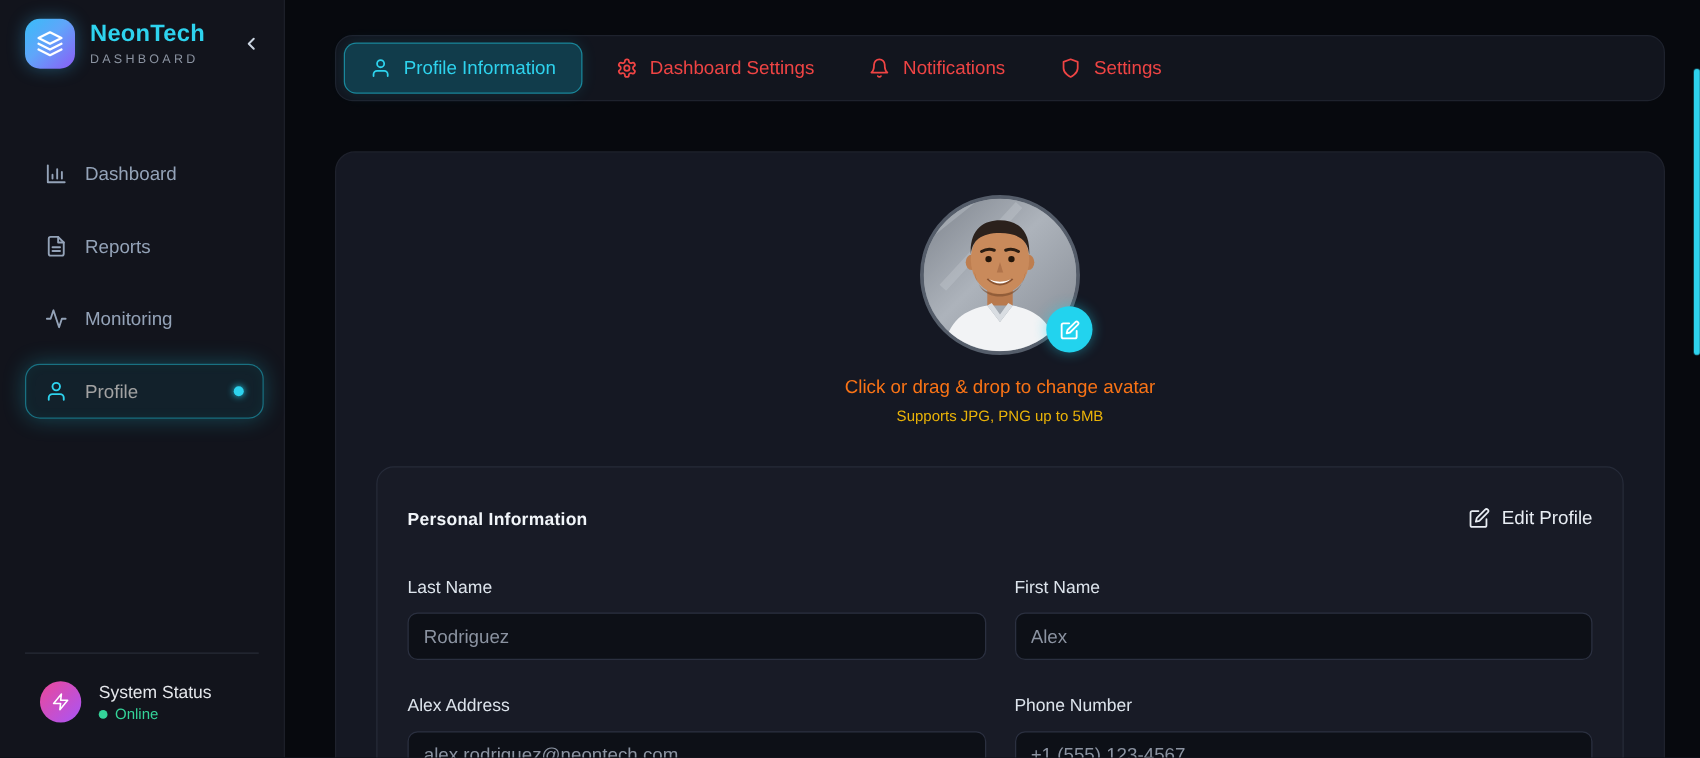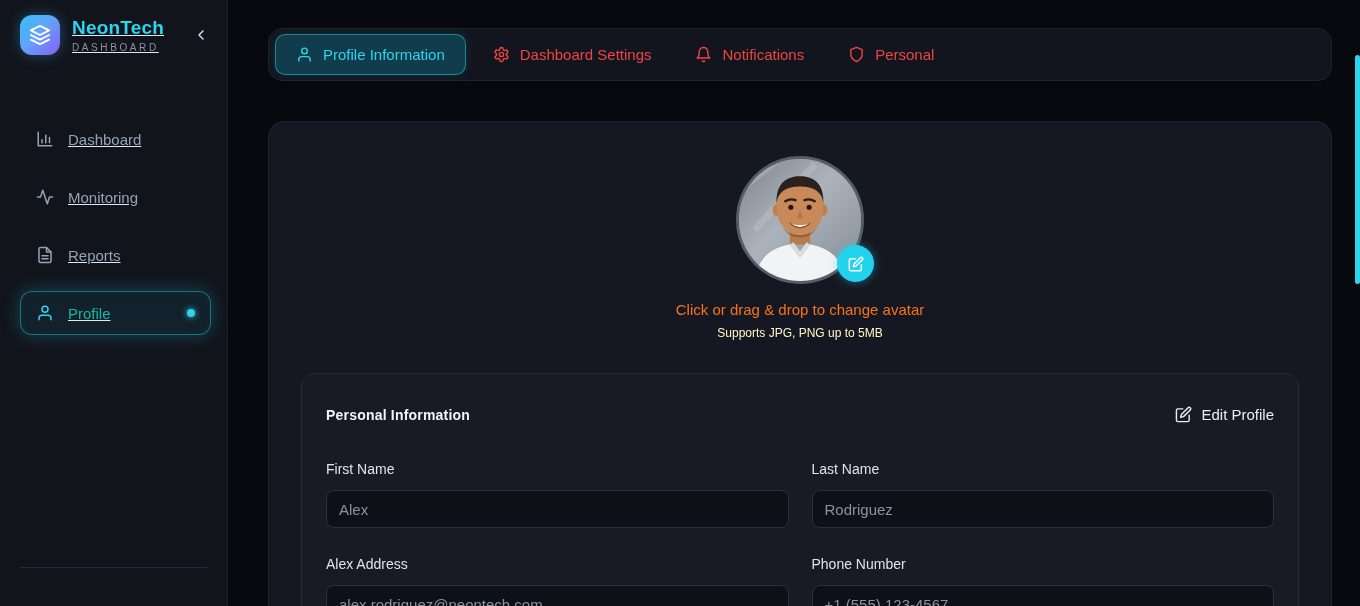--- a/index.html
+++ b/index.html
@@ -12,21 +12,20 @@
   }
   svg { display: block; }
 
   
   .sidebar {
     width: 228px; min-width: 228px; height: 606px;
     background: #12141c;
     border-right: 1px solid #1c1f28;
     display: flex; flex-direction: column;
     padding: 15px 0 16px 0;
-    text-decoration: underline;
   }
   .logo-row { display: flex; align-items: center; padding: 0 14px 0 20px; }
   .logo-box {
     width: 40px; height: 40px; border-radius: 12px;
     background: linear-gradient(135deg, #38bdf8 0%, #60a5fa 45%, #8b5cf6 100%);
     display: flex; align-items: center; justify-content: center;
     box-shadow: 0 0 14px rgba(56,189,248,0.35);
   }
   .logo-text { margin-left: 12px; }
   .brand-name { font-size: 19px; font-weight: bold; color: #2ed3ee; letter-spacing: 0.2px; }
@@ -40,21 +39,21 @@
   .nav-item {
     height: 44px; display: flex; align-items: center; gap: 14px;
     padding: 0 15px; border-radius: 12px; border: 1px solid transparent;
     color: #94a3b8; font-size: 15px; cursor: pointer;
   }
   .nav-item .nav-icon { color: #94a3b8; }
   .nav-item.active {
     background: rgba(34,211,238,0.07);
     border: 1px solid rgba(34,211,238,0.45);
     box-shadow: 0 0 18px rgba(34,211,238,0.28), inset 0 0 10px rgba(34,211,238,0.05);
-    color: #14b8a6;
+    color: #a3a3a3;
   }
   .nav-item.active .nav-icon { color: #2ed3ee; }
   .active-dot {
     margin-left: auto; width: 8px; height: 8px; border-radius: 50%;
     background: #2ed3ee; box-shadow: 0 0 6px #22d3ee;
   }
 
   .sidebar-bottom { margin-top: auto; }
   .sidebar-divider { height: 1px; background: #272b36; margin: 0 20px 22px 20px; }
   .status-row { display: flex; align-items: center; gap: 14px; padding: 0 20px 12px 32px; }
@@ -103,21 +102,21 @@
     border: 3px solid #555d6a; overflow: hidden; background: #8e949c;
   }
   .avatar-edit-btn {
     position: absolute; right: -10px; bottom: 2px;
     width: 37px; height: 37px; border-radius: 50%;
     background: #22d3ee; border: none; cursor: pointer;
     display: flex; align-items: center; justify-content: center;
     color: #ffffff; box-shadow: 0 0 10px rgba(34,211,238,0.45);
   }
   .avatar-caption { margin-top: 17px; font-size: 15px; color: #f97316; }
-  .avatar-hint { margin-top: 8px; font-size: 12px; color: #fef9c3; }
+  .avatar-hint { margin-top: 8px; font-size: 12px; color: #eab308; }
 
   .personal-card {
     margin-top: 33px; width: calc(100% - 64px); height: 330px;
     background: #181b26; border: 1px solid #262b39; border-radius: 14px;
     padding: 32px 24px 0 24px;
   }
   .personal-header { display: flex; align-items: center; justify-content: space-between; margin-bottom: 38px; }
   .personal-title { font-size: 14px; font-weight: bold; color: #f1f5f9; letter-spacing: 0.2px; }
   .edit-profile-btn {
     display: flex; align-items: center; gap: 9px; background: none; border: none;
@@ -175,50 +174,64 @@
             <path d="M8 17v-4"></path>
             <path d="M13 17V7"></path>
             <path d="M18 17v-7"></path>
         </svg>
       </span>
       <span>Dashboard</span>
     </div>
     <div class="nav-item">
       <span class="nav-icon">
         <svg width="18" height="18" viewBox="0 0 24 24" fill="none" stroke="currentColor" stroke-width="2" stroke-linecap="round" stroke-linejoin="round">
-          <polyline points="22 12 18 12 15 21 9 3 6 12 2 12"></polyline>
-        </svg>
-      </span>
-      <span>Monitoring</span>
-    </div>
-    <div class="nav-item">
-      <span class="nav-icon">
-        <svg width="18" height="18" viewBox="0 0 24 24" fill="none" stroke="currentColor" stroke-width="2" stroke-linecap="round" stroke-linejoin="round">
           <path d="M14 2H6a2 2 0 0 0-2 2v16a2 2 0 0 0 2 2h12a2 2 0 0 0 2-2V8z"></path>
           <polyline points="14 2 14 8 20 8"></polyline>
           <line x1="16" y1="13" x2="8" y2="13"></line>
           <line x1="16" y1="17" x2="8" y2="17"></line>
         </svg>
       </span>
       <span>Reports</span>
+    </div>
+    <div class="nav-item">
+      <span class="nav-icon">
+        <svg width="18" height="18" viewBox="0 0 24 24" fill="none" stroke="currentColor" stroke-width="2" stroke-linecap="round" stroke-linejoin="round">
+          <polyline points="22 12 18 12 15 21 9 3 6 12 2 12"></polyline>
+        </svg>
+      </span>
+      <span>Monitoring</span>
     </div>
     <div class="nav-item active">
       <span class="nav-icon">
         <svg width="18" height="18" viewBox="0 0 24 24" fill="none" stroke="currentColor" stroke-width="2" stroke-linecap="round" stroke-linejoin="round">
           <path d="M20 21v-2a4 4 0 0 0-4-4H8a4 4 0 0 0-4 4v2"></path>
             <circle cx="12" cy="7" r="4"></circle>
         </svg>
       </span>
       <span>Profile</span>
       <span class="active-dot"></span>
     </div>
   </nav>
 
   <div class="sidebar-bottom">
     <div class="sidebar-divider"></div>
+    <div class="status-row">
+      <div class="status-avatar">
+        <svg width="15" height="15" viewBox="0 0 24 24" fill="none" stroke="currentColor" stroke-width="2" stroke-linecap="round" stroke-linejoin="round">
+          <polygon points="13 2 3 14 12 14 11 22 21 10 12 10 13 2"></polygon>
+        </svg>
+      </div>
+      <div>
+        <div class="status-title">System Status</div>
+        <div class="status-state">
+          <span class="online-dot"></span>
+          <span class="online-text">Online</span>
+        </div>
+      </div>
+    </div>
   </div>
 </aside>
 
 <main class="main">
 
   <div class="tabbar">
     <button class="tab active">
       <span>
         <svg width="17" height="17" viewBox="0 0 24 24" fill="none" stroke="currentColor" stroke-width="2" stroke-linecap="round" stroke-linejoin="round">
           <path d="M20 21v-2a4 4 0 0 0-4-4H8a4 4 0 0 0-4 4v2"></path>
@@ -244,21 +257,21 @@
         </svg>
       </span>
       <span>Notifications</span>
     </button>
     <button class="tab">
       <span>
         <svg width="17" height="17" viewBox="0 0 24 24" fill="none" stroke="currentColor" stroke-width="2" stroke-linecap="round" stroke-linejoin="round">
           <path d="M12 22s8-4 8-10V5l-8-3-8 3v7c0 6 8 10 8 10z"></path>
         </svg>
       </span>
-      <span>Personal</span>
+      <span>Settings</span>
     </button>
   </div>
 
   <section class="profile-card">
 
     <div class="avatar-wrap">
       <div class="avatar-circle">
         <svg width="122" height="122" viewBox="0 0 120 120">
           <defs>
             <linearGradient id="bgGrad" x1="0" y1="0" x2="1" y2="1">
@@ -308,26 +321,26 @@
               <path d="M11 4H4a2 2 0 0 0-2 2v14a2 2 0 0 0 2 2h14a2 2 0 0 0 2-2v-7"></path>
               <path d="M18.5 2.5a2.12 2.12 0 0 1 3 3L12 15l-4 1 1-4z"></path>
             </svg>
           </span>
           <span>Edit Profile</span>
         </button>
       </div>
 
       <div class="form-grid">
         <div>
+          <label class="field-label">Last Name</label>
+          <input class="field-input" type="text" value="Rodriguez" style="">
+        </div>
+        <div>
           <label class="field-label">First Name</label>
           <input class="field-input" type="text" value="Alex" style="">
-        </div>
-        <div>
-          <label class="field-label">Last Name</label>
-          <input class="field-input" type="text" value="Rodriguez" style="">
         </div>
         <div>
           <label class="field-label">Alex Address</label>
           <input class="field-input" type="text" value="alex.rodriguez@neontech.com" style="">
         </div>
         <div>
           <label class="field-label">Phone Number</label>
           <input class="field-input" type="text" value="+1 (555) 123-4567" style="">
         </div>
       </div>

